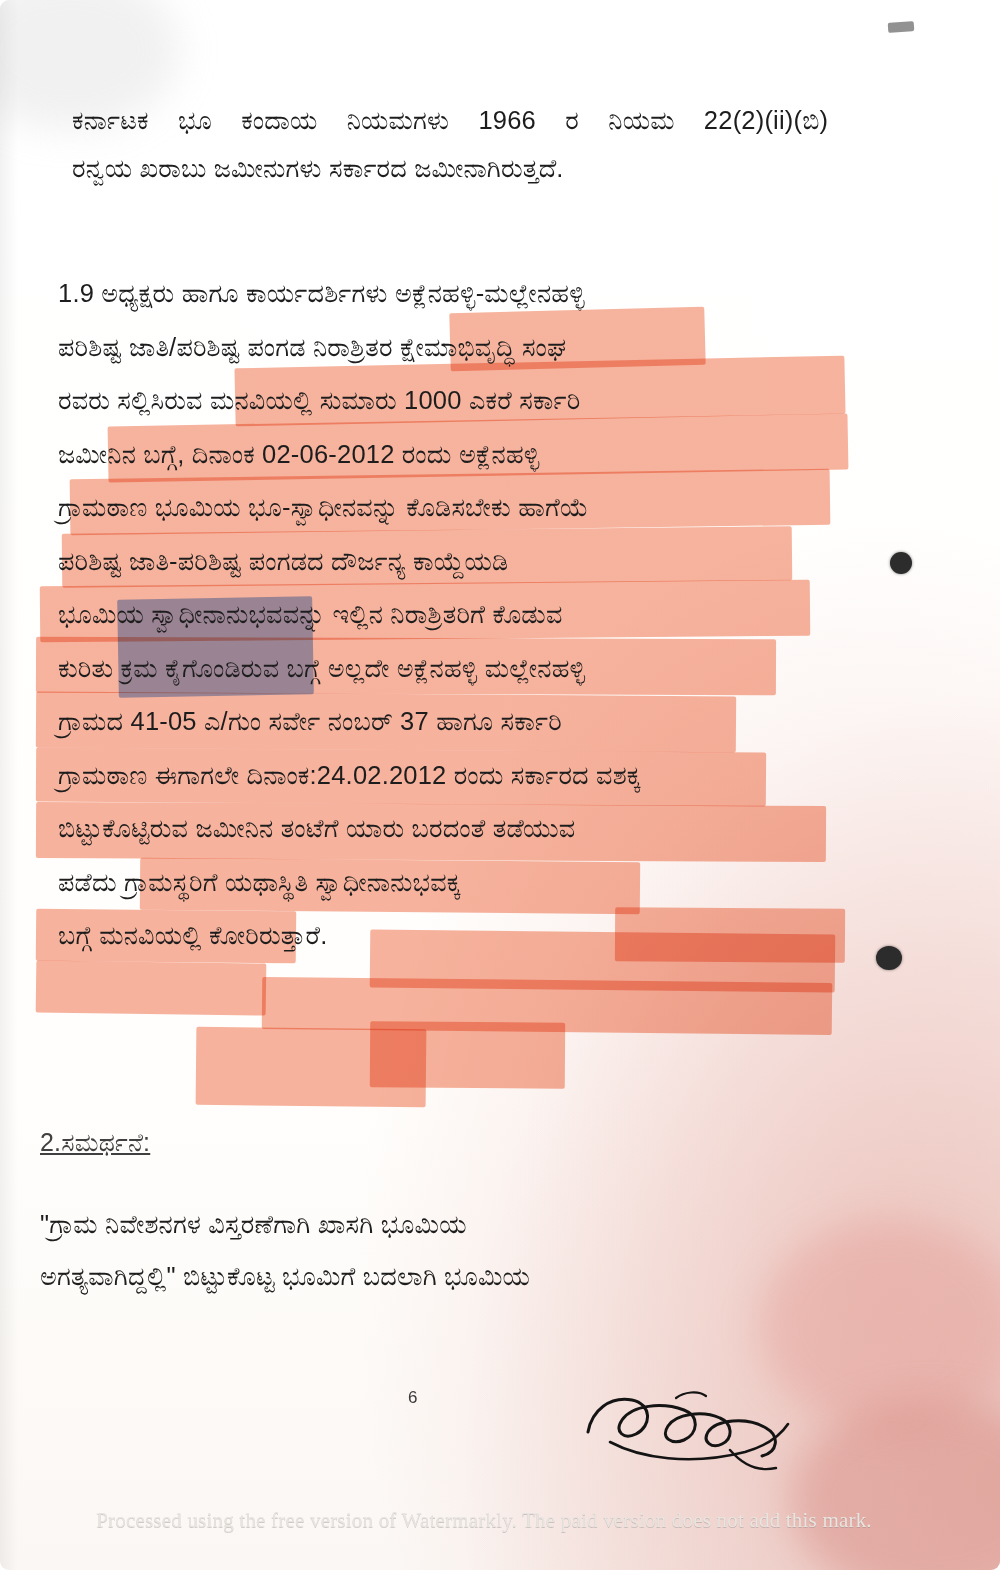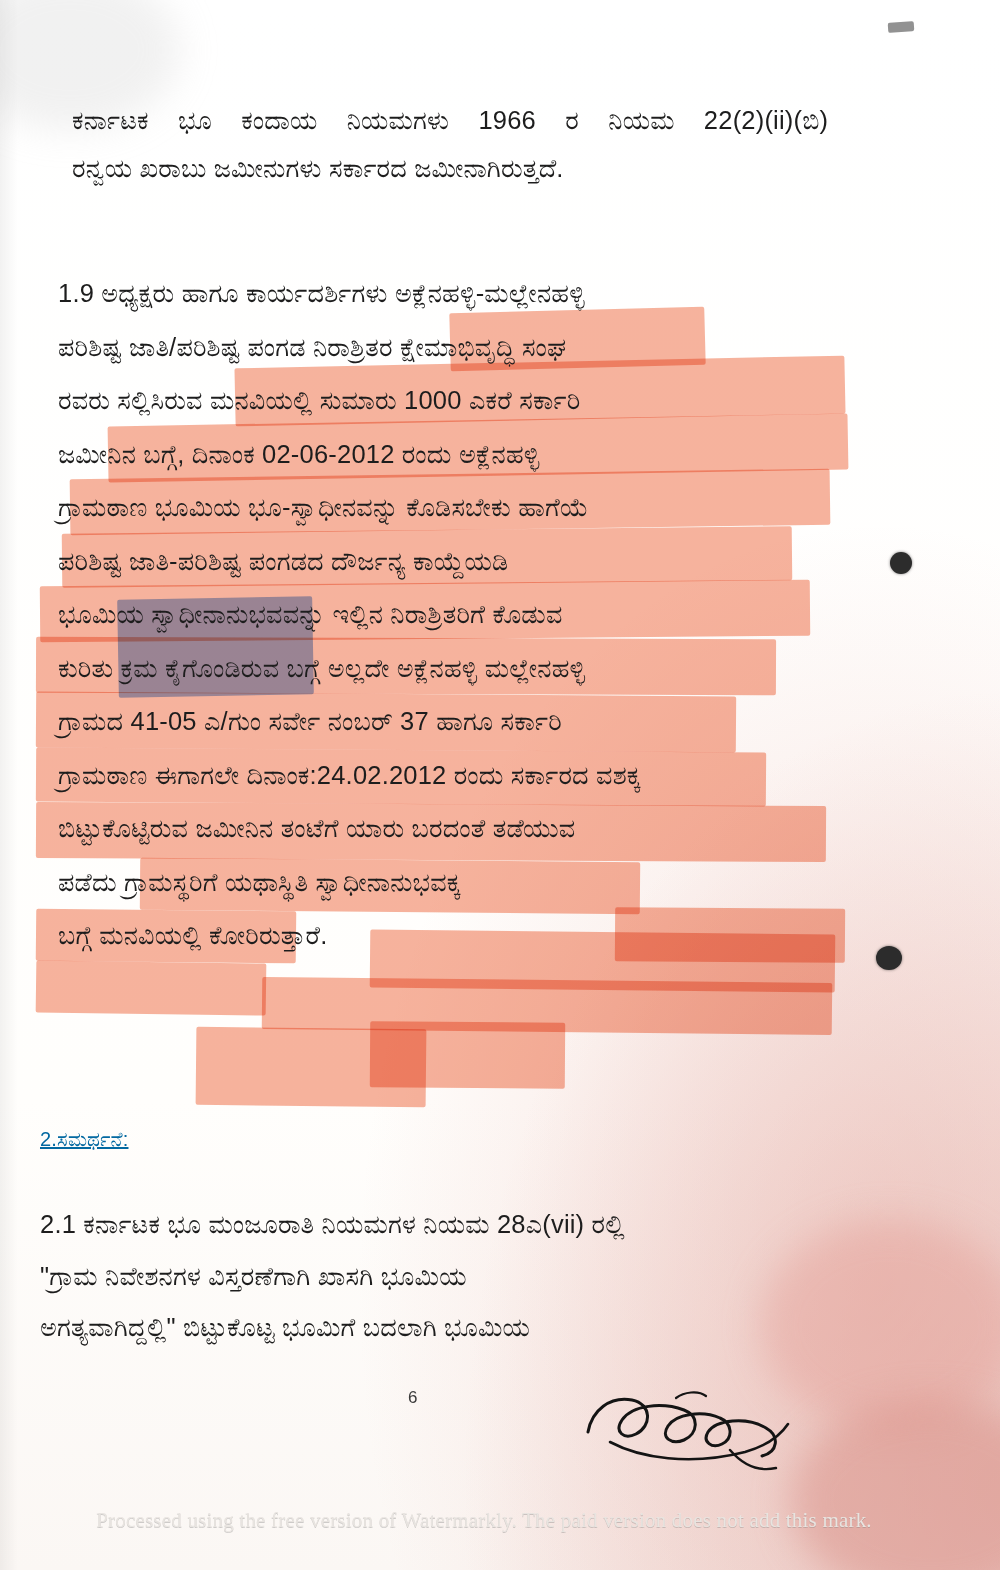--- a/index.html
+++ b/index.html
@@ -9,20 +9,21 @@
   }
   body {
     font-family: "Liberation Sans", sans-serif;
   }
   .page {
     position: relative;
     width: 1000px;
     height: 1570px;
     background: #fdfcfa;
     overflow: hidden;
+    border-radius: 9px;
   }
   
   .scan-tint {
     position: absolute;
     inset: 0;
     background:
       radial-gradient(ellipse at 88% 82%, rgba(226,160,150,0.38) 0%, rgba(255,255,255,0) 42%),
       radial-gradient(ellipse at 100% 95%, rgba(218,150,142,0.45) 0%, rgba(255,255,255,0) 38%),
       linear-gradient(180deg, #ffffff 0%, #fffefc 70%, #fbf7f4 100%);
     pointer-events: none;
@@ -53,23 +54,23 @@
     font-size: 25.5px;
   }
   .p-top { left: 72px; top: 108px; width: 820px; }
   .p-top .line { margin-bottom: 22px; }
   .p-19 { left: 58px; top: 272px; width: 845px; }
   .p-19 .line { margin-bottom: 28px; margin-top: 9px; }
   .heading2 {
     position: absolute;
     left: 40px;
     top: 1128px;
-    font-size: 20px;
+    font-size: 25px;
     text-decoration: underline;
-    color: #0369a1;
+    color: #404040;
   }
   .p-21 { left: 40px; top: 1212px; width: 850px; }
   .p-21 .line { margin-bottom: 26px; }
   .page-number {
     position: absolute;
     left: 408px;
     top: 1388px;
     font-size: 17px;
     color: #3a3a3a;
   }
@@ -184,21 +185,20 @@
       <div class="line">ಗ್ರಾಮದ  41-05  ಎ/ಗುಂ  ಸರ್ವೇ  ನಂಬರ್  37  ಹಾಗೂ  ಸರ್ಕಾರಿ</div>
       <div class="line">ಗ್ರಾಮಠಾಣ ಈಗಾಗಲೇ ದಿನಾಂಕ:24.02.2012 ರಂದು ಸರ್ಕಾರದ ವಶಕ್ಕ</div>
       <div class="line">ಬಿಟ್ಟುಕೊಟ್ಟಿರುವ  ಜಮೀನಿನ  ತಂಟೆಗೆ  ಯಾರು  ಬರದಂತೆ  ತಡೆಯುವ</div>
       <div class="line">ಪಡೆದು      ಗ್ರಾಮಸ್ಥರಿಗೆ      ಯಥಾಸ್ಥಿತಿ      ಸ್ವಾಧೀನಾನುಭವಕ್ಕ</div>
       <div class="line">ಬಗ್ಗೆ ಮನವಿಯಲ್ಲಿ ಕೋರಿರುತ್ತಾರೆ.</div>
     </div>
 
     <div class="heading2">2.ಸಮರ್ಥನೆ:</div>
 
     <div class="para p-21">
-      <div class="line">2.1 ಕರ್ನಾಟಕ ಭೂ ಮಂಜೂರಾತಿ ನಿಯಮಗಳ ನಿಯಮ 28ಎ(vii) ರಲ್ಲಿ</div>
       <div class="line">"ಗ್ರಾಮ      ನಿವೇಶನಗಳ     ವಿಸ್ತರಣೆಗಾಗಿ      ಖಾಸಗಿ      ಭೂಮಿಯ</div>
       <div class="line">ಅಗತ್ಯವಾಗಿದ್ದಲ್ಲಿ"  ಬಿಟ್ಟುಕೊಟ್ಟ  ಭೂಮಿಗೆ  ಬದಲಾಗಿ  ಭೂಮಿಯ</div>
     </div>
 
     <div class="page-number">6</div>
   </div>
 
   <svg class="signature" viewBox="0 0 230 110" fill="none" xmlns="http://www.w3.org/2000/svg">
     <path d="M8 52 C12 30, 30 16, 52 20 C72 24, 72 46, 56 54 C44 60, 34 52, 42 40 C52 25, 82 22, 104 30 C120 36, 118 54, 104 60 C92 65, 80 58, 88 46 C96 34, 122 30, 140 38 C152 43, 154 58, 142 64 C132 69, 122 62, 128 52 C136 40, 166 36, 186 48 C200 56, 198 72, 182 76" stroke="#141414" stroke-width="3" stroke-linecap="round"></path>
     <path d="M30 62 C60 78, 110 86, 165 72 C186 66, 200 56, 208 44" stroke="#141414" stroke-width="2.6" stroke-linecap="round"></path>

